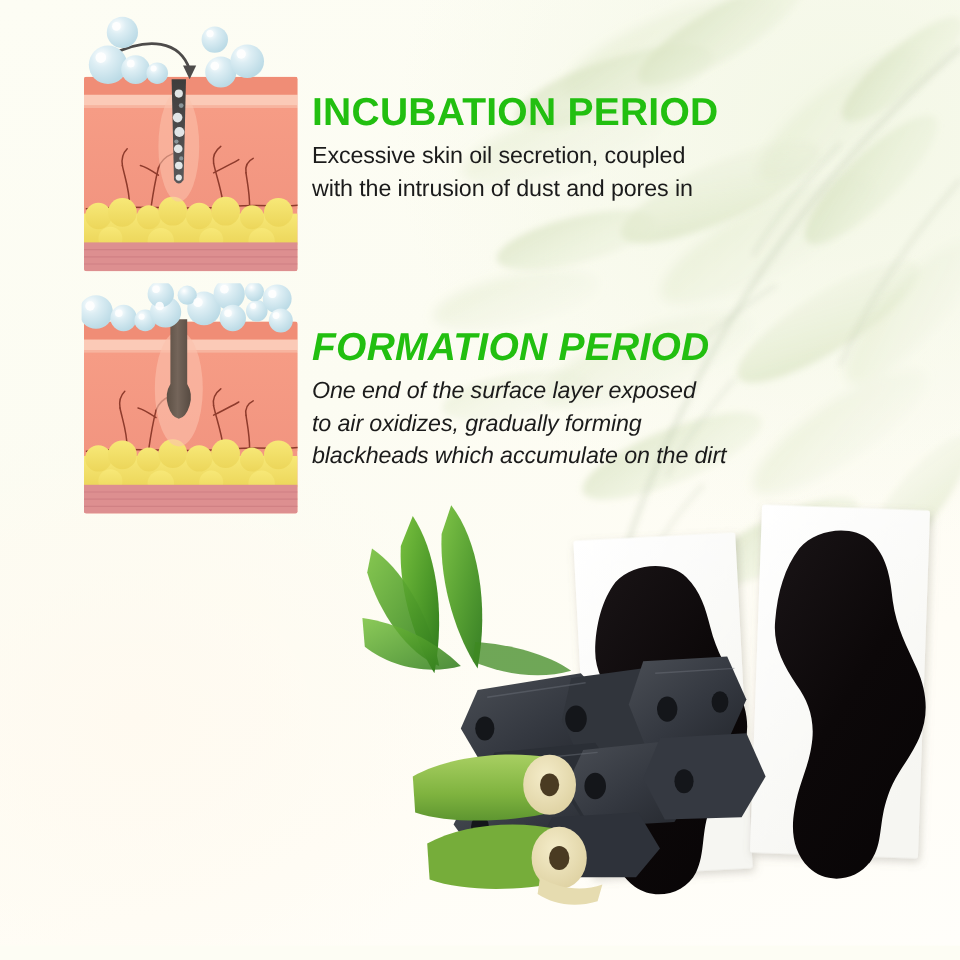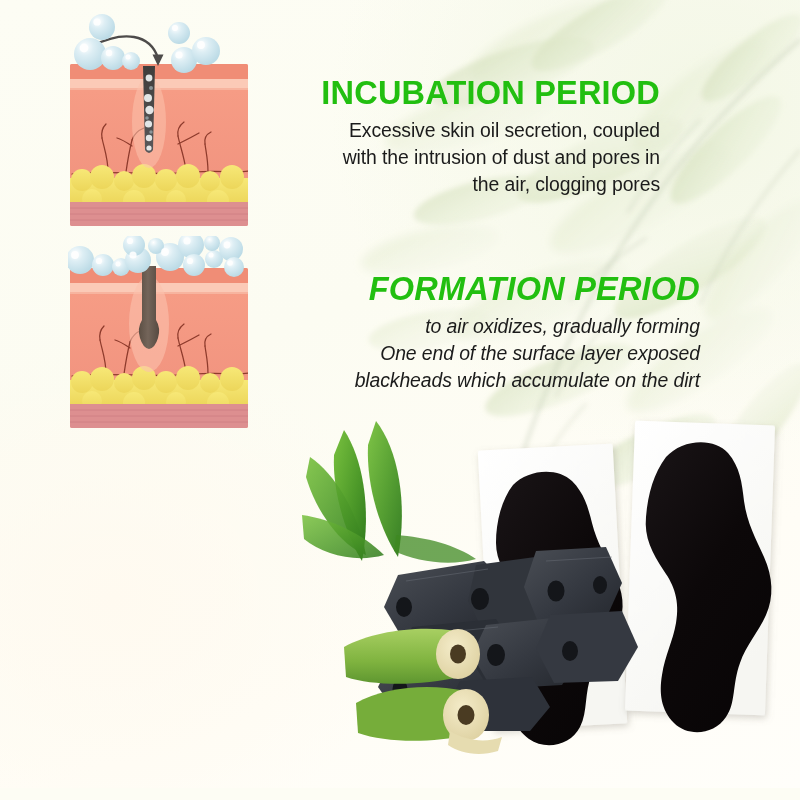--- a/index.html
+++ b/index.html
@@ -7,21 +7,20 @@
   body{
     width:800px;height:800px;overflow:hidden;
     font-family:"Liberation Sans", sans-serif;
     background:#fdfdf4;
   }
   #stage{position:relative;width:800px;height:788px;overflow:hidden;
          background:
            radial-gradient(ellipse 420px 360px at 14% 76%, #fffaf0 0%, rgba(255,250,240,0) 70%),
            radial-gradient(ellipse 520px 480px at 88% 14%, #f3f7e6 0%, rgba(243,247,230,0) 72%),
            linear-gradient(160deg,#fdfdf4 0%,#fcfcf2 40%,#fffdf6 75%,#fffefa 100%);
-         text-align: right;
   }
 
   
   .wm{position:absolute;inset:0;pointer-events:none;}
   .wm svg{display:block;width:800px;height:800px;}
 
   
   .diagram{position:absolute;}
   .diagram svg{display:block;}
 
@@ -327,29 +326,28 @@
         </g>
       </g>
     </svg>
   </div>
 
   <div class="txtblock" style="left:260px;top:76px;width:400px;">
     <h2 class="heading">INCUBATION PERIOD</h2>
     <p class="body">
       <span>Excessive skin oil secretion, coupled</span>
       <span>with the intrusion of dust and pores in</span>
-      <span>the air, clogging pores</span>
     </p>
   </div>
 
   <div class="txtblock" style="left:260px;top:272px;width:440px;font-style:italic;">
     <h2 class="heading">FORMATION PERIOD</h2>
     <p class="body">
+      <span>One end of the surface layer exposed</span>
       <span>to air oxidizes, gradually forming</span>
-      <span>One end of the surface layer exposed</span>
       <span>blackheads which accumulate on the dirt</span>
     </p>
   </div>
 
   <div class="photo" style="left:300px;top:415px;">
     <svg width="500" height="385" viewBox="0 0 500 385" xmlns="http://www.w3.org/2000/svg">
       <defs>
         <linearGradient id="stripG" x1="0.2" y1="0" x2="0.9" y2="1">
           <stop offset="0" stop-color="#171214"></stop>
           <stop offset="45%" stop-color="#0c0809"></stop>

